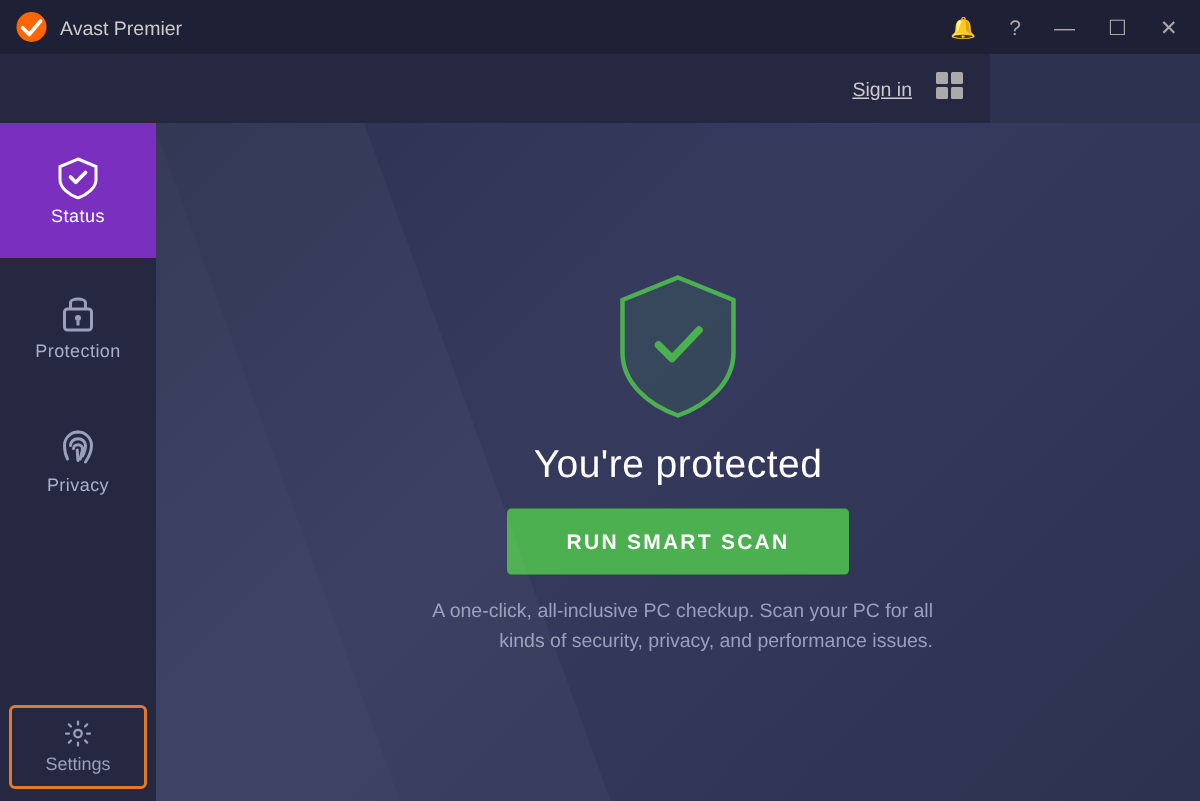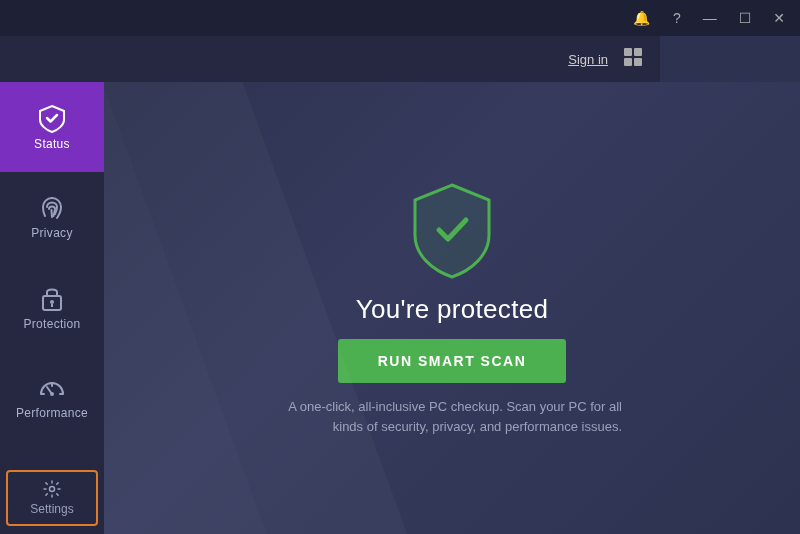--- a/index.html
+++ b/index.html
@@ -214,20 +214,27 @@
       font-size: 13px;
       text-align: right;
       max-width: 340px;
       line-height: 1.5;
     }
   </style>
 </head>
 <body>
 
 <div class="title-bar">
+  <div class="title-bar-logo">
+    <svg class="avast-logo-icon" viewBox="0 0 22 22" fill="none" xmlns="http://www.w3.org/2000/svg">
+      <circle cx="11" cy="11" r="10" fill="#FF6600"></circle>
+      <path d="M5 11.5 L9.5 16 L17 7" stroke="white" stroke-width="2.5" stroke-linecap="round" stroke-linejoin="round" fill="none"></path>
+    </svg>
+    <span class="title-bar-title">Avast Premier</span>
+  </div>
   <div class="title-bar-controls">
     <span class="title-bar-btn">🔔</span>
     <span class="title-bar-btn">?</span>
     <span class="title-bar-btn">—</span>
     <span class="title-bar-btn">☐</span>
     <span class="title-bar-close">✕</span>
   </div>
 </div>
 
 <div class="header-bar">
@@ -251,56 +258,43 @@
         <svg width="30" height="30" viewBox="0 0 30 30" fill="none">
           <path d="M15 3 L27 8 L27 17 C27 22 21 27 15 29 C9 27 3 22 3 17 L3 8 Z" stroke="white" stroke-width="2" fill="none"></path>
           <path d="M10 15 L13.5 18.5 L20 12" stroke="white" stroke-width="2.5" stroke-linecap="round" stroke-linejoin="round"></path>
         </svg>
       </span>
       <span class="sidebar-item-label">Status</span>
     </div>
 
     <div class="sidebar-item">
       <span class="sidebar-item-icon">
+        <svg width="28" height="30" viewBox="0 0 28 30" fill="none">
+          <rect x="5" y="13" width="18" height="14" rx="2" stroke="#9aa0bb" stroke-width="2" fill="none"></rect>
+          <path d="M9 13 L9 9 C9 5.5 19 5.5 19 9 L19 13" stroke="#9aa0bb" stroke-width="2" fill="none"></path>
+          <circle cx="14" cy="19" r="2" fill="#9aa0bb"></circle>
+          <line x1="14" y1="21" x2="14" y2="24" stroke="#9aa0bb" stroke-width="2"></line>
+        </svg>
+      </span>
+      <span class="sidebar-item-label">Protection</span>
+    </div>
+
+    <div class="sidebar-item">
+      <span class="sidebar-item-icon">
         <svg width="28" height="28" viewBox="0 0 28 28" fill="none">
           <path d="M14 4 C9 4 5 8 5 13 C5 16 5.5 19 7 22" stroke="#9aa0bb" stroke-width="2" stroke-linecap="round" fill="none"></path>
           <path d="M14 4 C19 4 23 8 23 13 C23 17 21 21 19 24" stroke="#9aa0bb" stroke-width="2" stroke-linecap="round" fill="none"></path>
           <path d="M9 13 C9 10.5 11.2 8.5 14 8.5 C16.8 8.5 19 10.5 19 13 C19 15 18 18 17 20" stroke="#9aa0bb" stroke-width="2" stroke-linecap="round" fill="none"></path>
           <path d="M11 15 C11 13.7 12.3 12.5 14 12.5 C15.7 12.5 17 13.7 17 15 C17 17 16 19.5 15.5 22" stroke="#9aa0bb" stroke-width="2" stroke-linecap="round" fill="none"></path>
           <path d="M13.5 16 C13.5 17 13.8 20 14 23" stroke="#9aa0bb" stroke-width="2" stroke-linecap="round" fill="none"></path>
         </svg>
       </span>
       <span class="sidebar-item-label">Privacy</span>
     </div>
 
-    <div class="sidebar-item">
-      <span class="sidebar-item-icon">
-        <svg width="28" height="30" viewBox="0 0 28 30" fill="none">
-          <rect x="5" y="13" width="18" height="14" rx="2" stroke="#9aa0bb" stroke-width="2" fill="none"></rect>
-          <path d="M9 13 L9 9 C9 5.5 19 5.5 19 9 L19 13" stroke="#9aa0bb" stroke-width="2" fill="none"></path>
-          <circle cx="14" cy="19" r="2" fill="#9aa0bb"></circle>
-          <line x1="14" y1="21" x2="14" y2="24" stroke="#9aa0bb" stroke-width="2"></line>
-        </svg>
-      </span>
-      <span class="sidebar-item-label">Protection</span>
-    </div>
-
-    <div class="sidebar-item">
-      <span class="sidebar-item-icon">
-        <svg width="30" height="28" viewBox="0 0 30 28" fill="none">
-          <path d="M4 20 A11 11 0 1 1 26 20" stroke="#9aa0bb" stroke-width="2" fill="none"></path>
-          <line x1="15" y1="20" x2="10" y2="13" stroke="#9aa0bb" stroke-width="2" stroke-linecap="round"></line>
-          <circle cx="15" cy="20" r="2" fill="#9aa0bb"></circle>
-          <line x1="4" y1="20" x2="7" y2="20" stroke="#9aa0bb" stroke-width="2" stroke-linecap="round"></line>
-          <line x1="26" y1="20" x2="23" y2="20" stroke="#9aa0bb" stroke-width="2" stroke-linecap="round"></line>
-          <line x1="15" y1="9" x2="15" y2="12" stroke="#9aa0bb" stroke-width="2" stroke-linecap="round"></line>
-        </svg>
-      </span>
-      <span class="sidebar-item-label">Performance</span>
-    </div>
 
     <div class="sidebar-bottom">
       <div class="settings-item">
         <svg width="18" height="18" viewBox="0 0 18 18" fill="none">
           <circle cx="9" cy="9" r="2.5" stroke="#9aa0bb" stroke-width="1.5" fill="none"></circle>
           <path d="M9 1 L9 3 M9 15 L9 17 M1 9 L3 9 M15 9 L17 9 M2.9 2.9 L4.3 4.3 M13.7 13.7 L15.1 15.1 M15.1 2.9 L13.7 4.3 M4.3 13.7 L2.9 15.1" stroke="#9aa0bb" stroke-width="1.5" stroke-linecap="round"></path>
         </svg>
         <span style="font-size:12px; color:#9aa0bb;">Settings</span>
       </div>
     </div>

